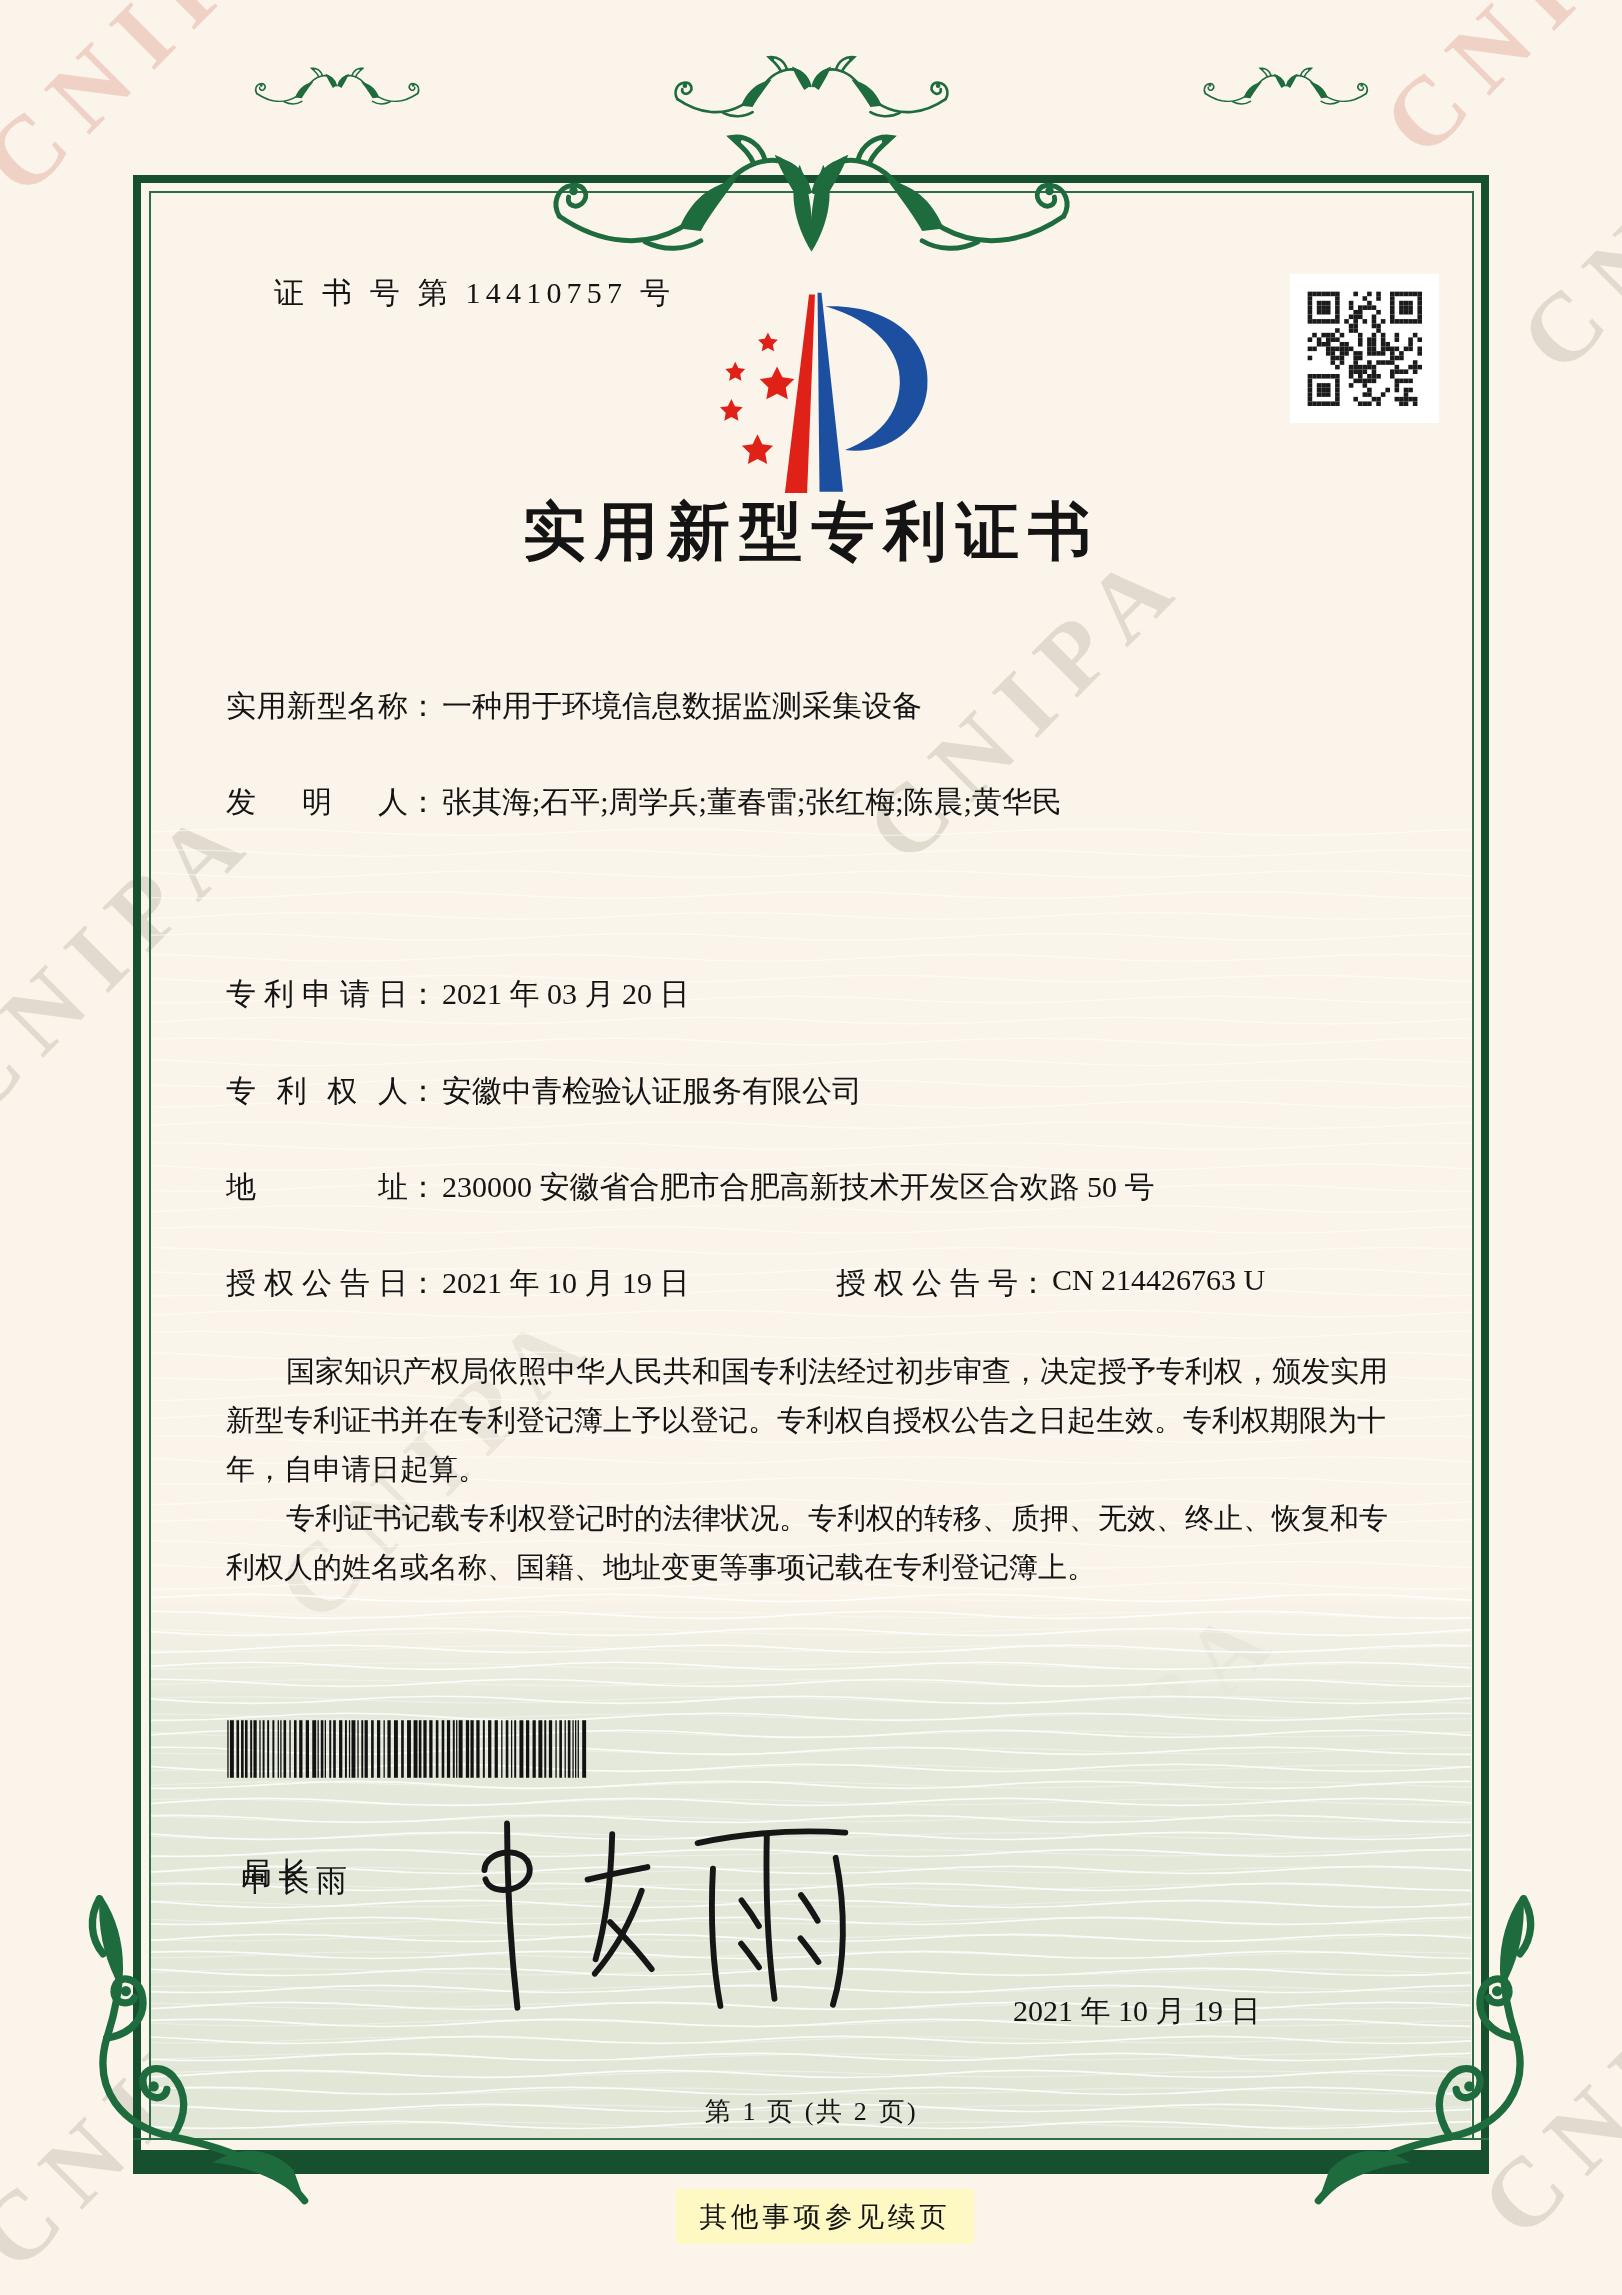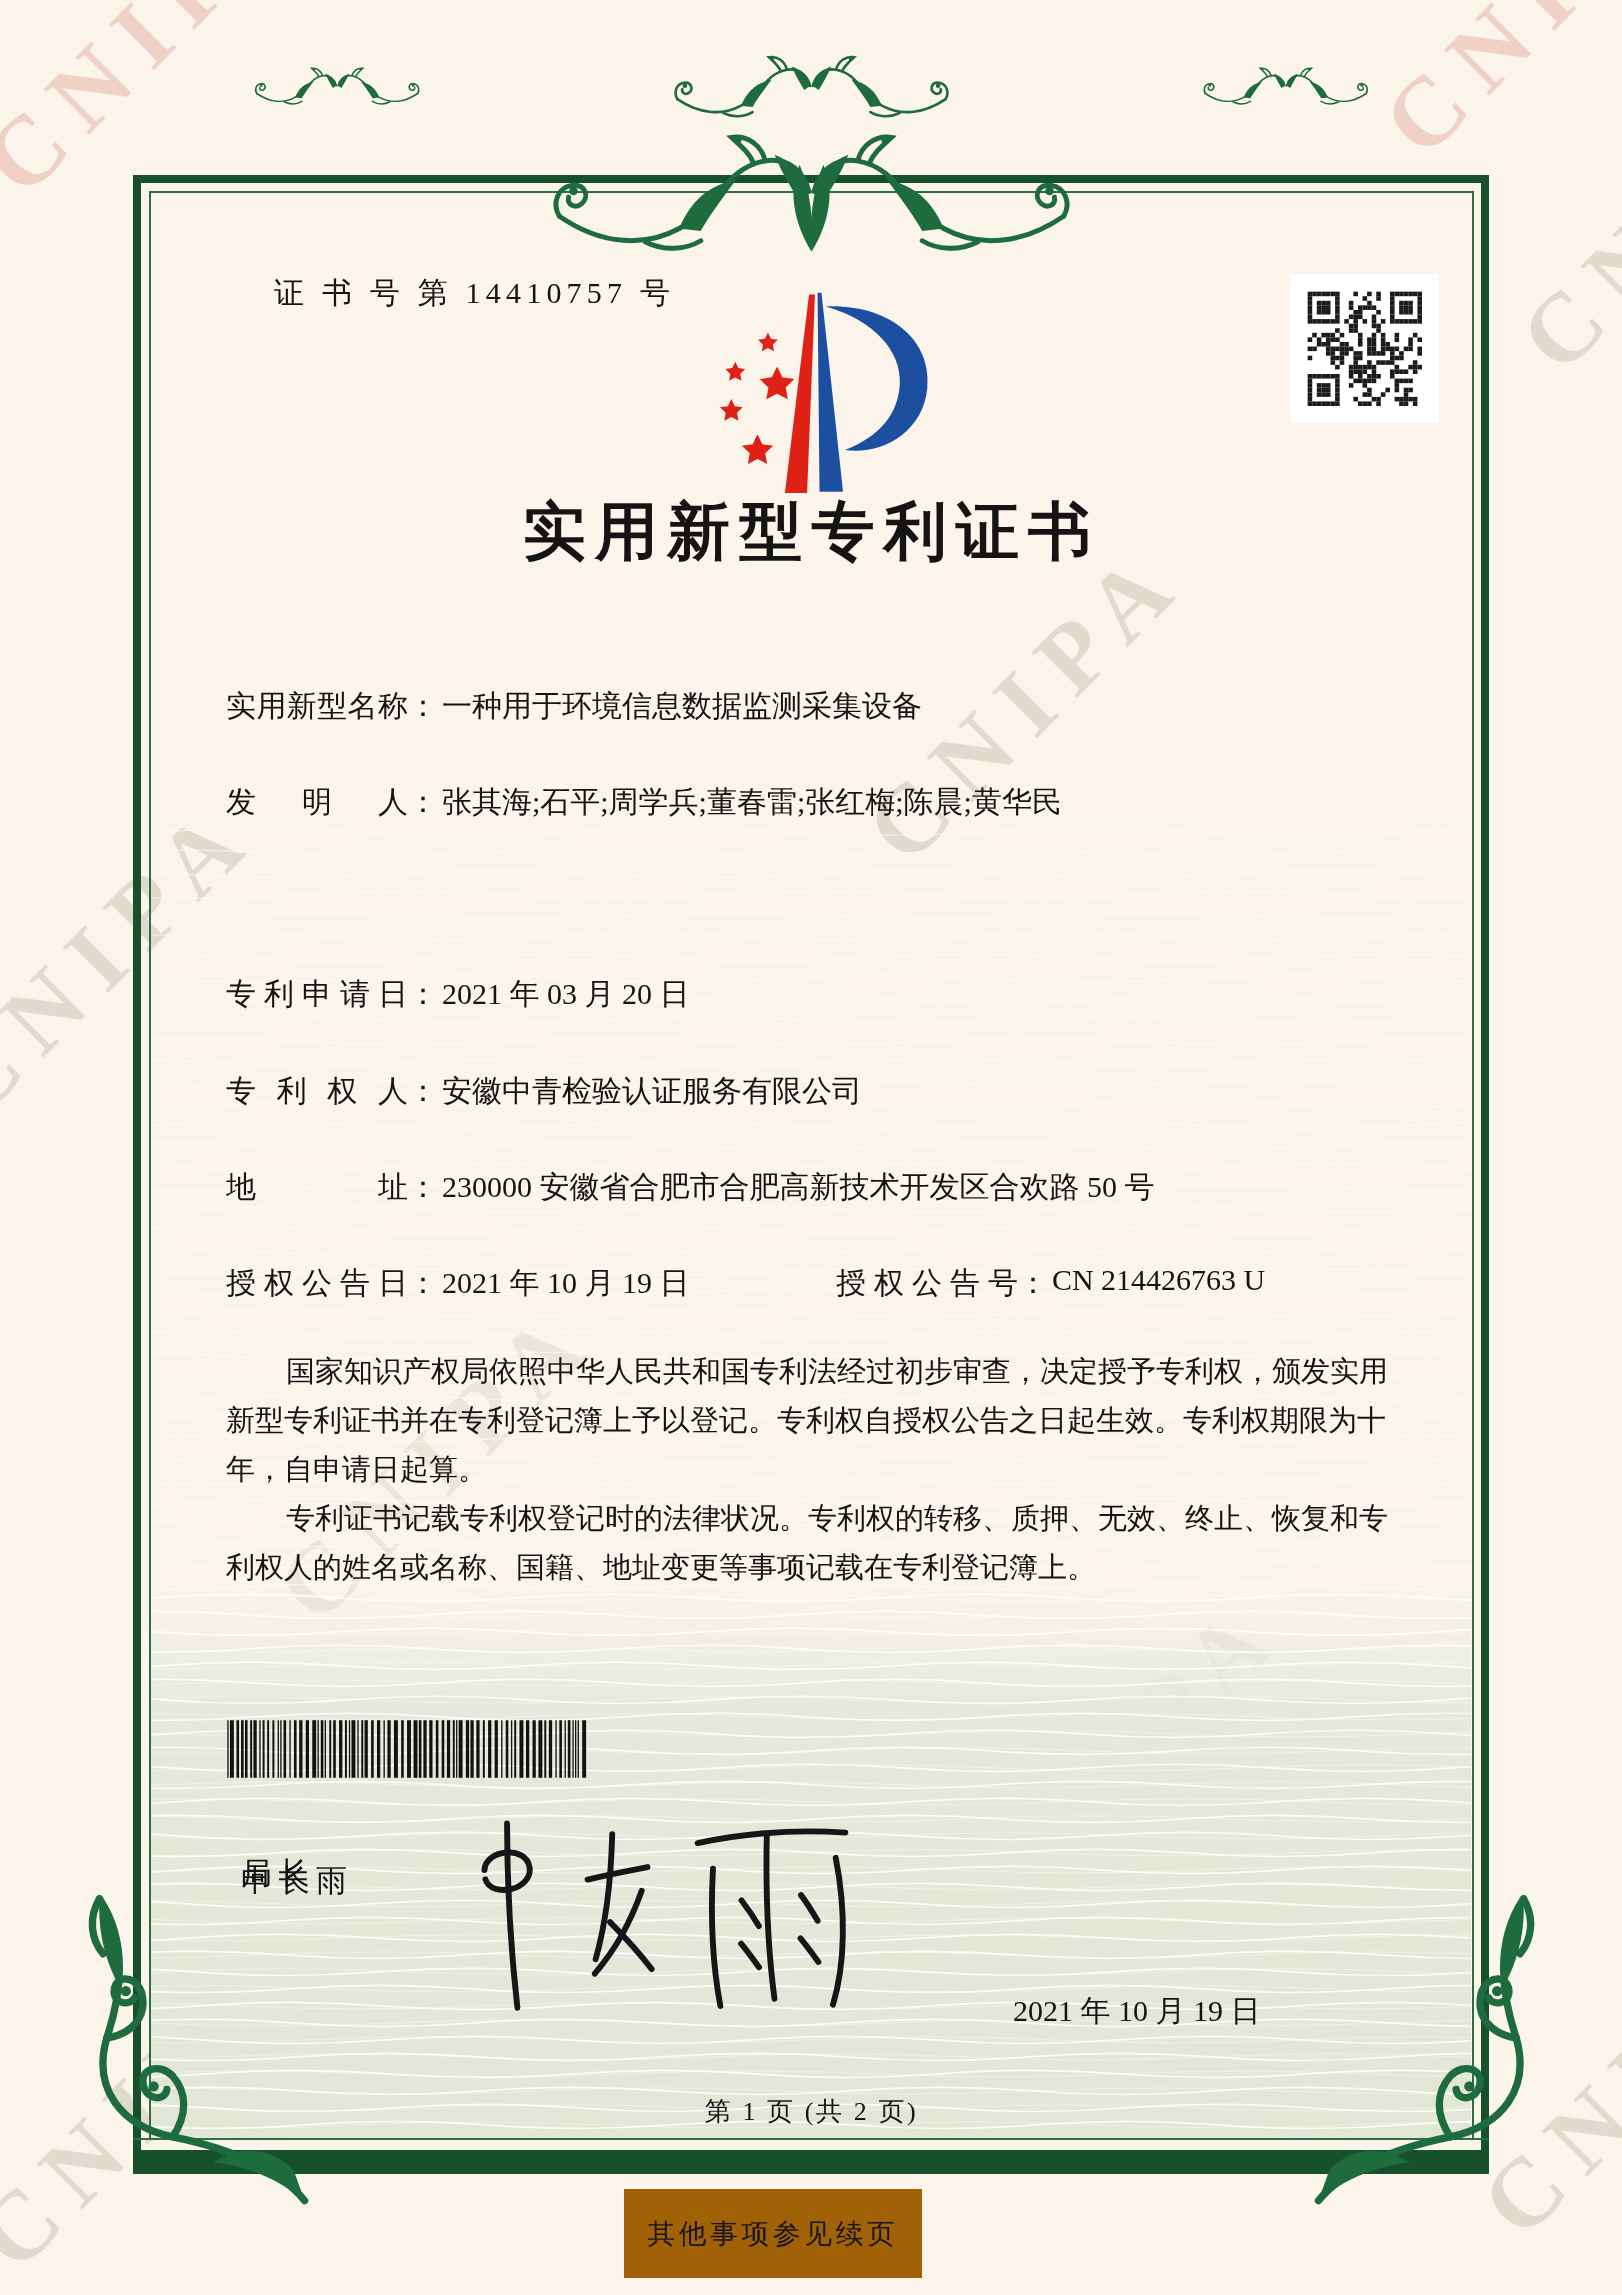--- a/index.html
+++ b/index.html
@@ -43,21 +43,21 @@
   #paras{left:226px; top:1347px; width:1178px; font-size:29px; line-height:49px;
          font-family:"Liberation Serif","DejaVu Serif",serif;}
   #paras .ln{white-space:nowrap;}
   #paras .ind{text-indent:60px;}
   #barcode{left:226px; top:1720px; width:366px; height:58px;}
   #signer-title{left:241px; top:1853px; font-size:31px; letter-spacing:6.5px;}
   #signer-name{left:241px; top:1860px; font-size:31px; letter-spacing:6.5px;}
   #signature{left:412px; top:1799px; transform:rotate(-2deg);}
   #issue-date{left:1013px; top:1991px; font-size:30px;}
   #page-num{left:0; top:2094px; width:1623px; text-align:center; font-size:26px; letter-spacing:2.6px;}
-  #cont-box{left:624px; top:2189px; width:298px; height:89px; background:#a16207;
+  #cont-box{left:676px; top:2189px; width:298px; height:55px; background:#fef9c3;
             display:flex; align-items:center; justify-content:center;}
   #cont-note{font-size:27.5px; letter-spacing:3.9px;}
 </style>
 </head>
 <body>
 
 <div id="page">
 
   <div class="wm pink" style="left:-39px;top:137px">CNIPA</div>
   <div class="wm pink" style="left:1361px;top:98px">CNIPA</div>

